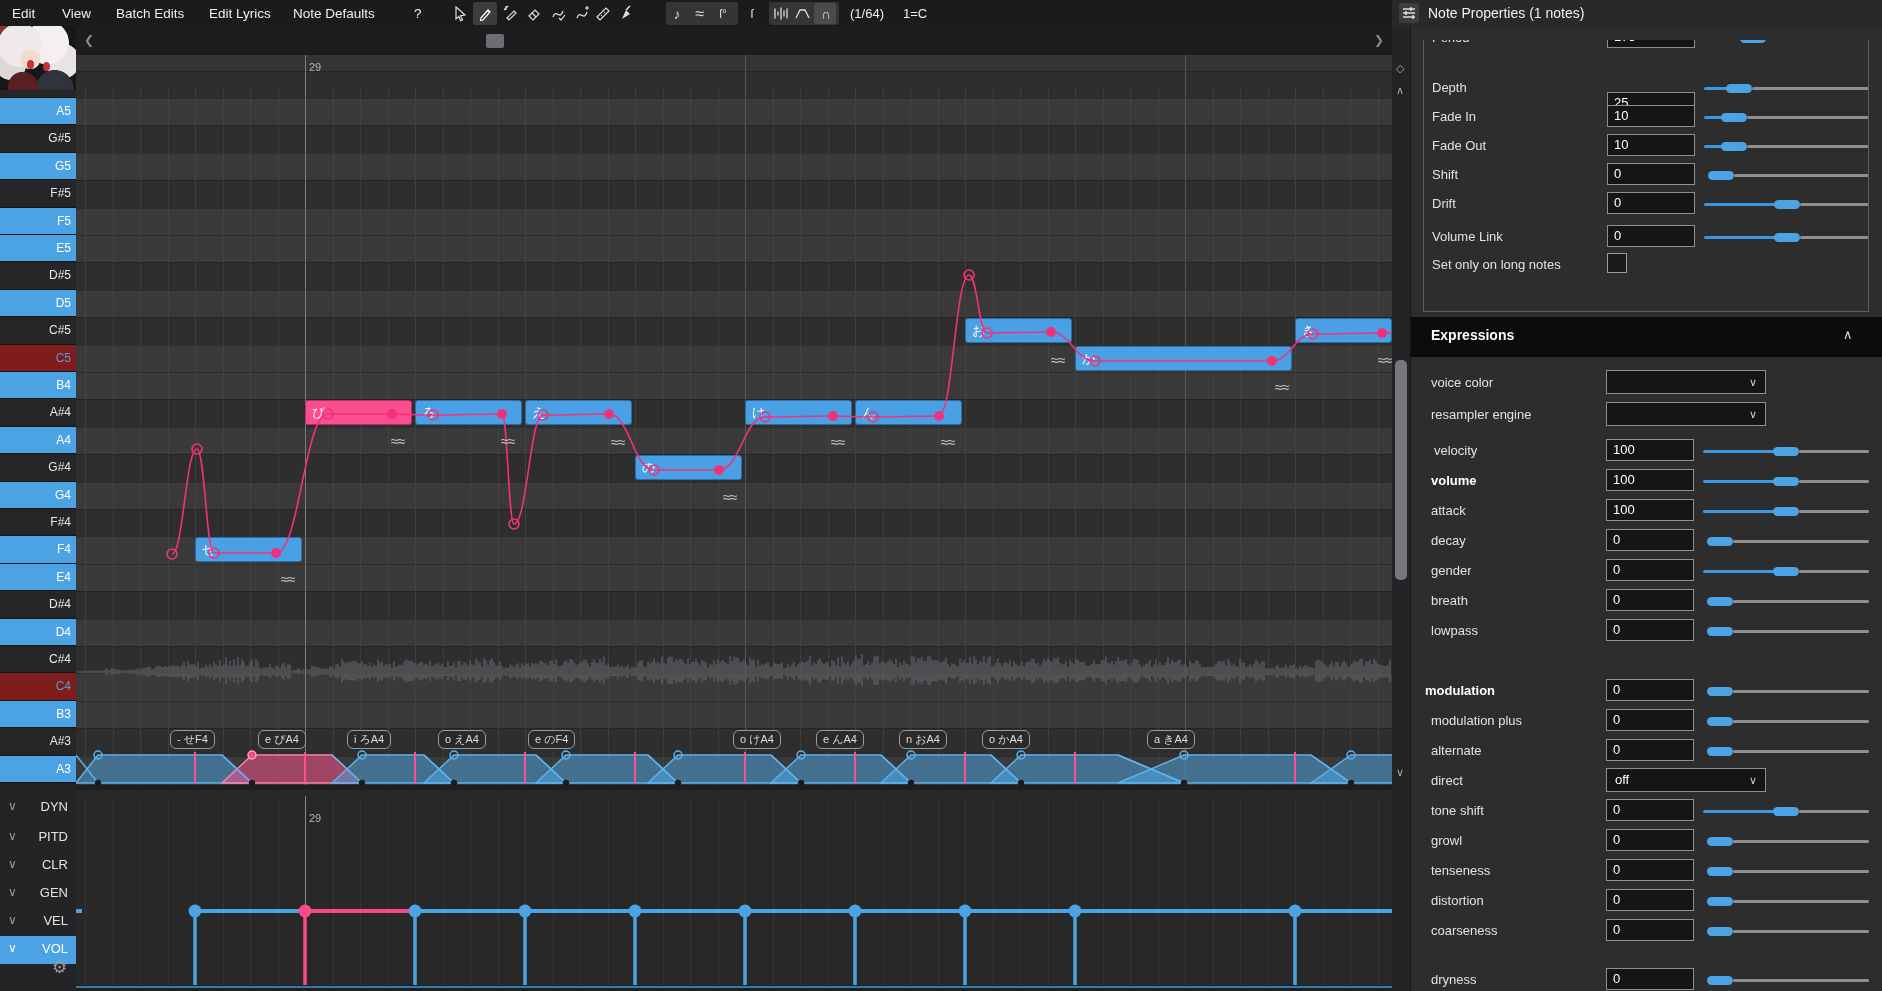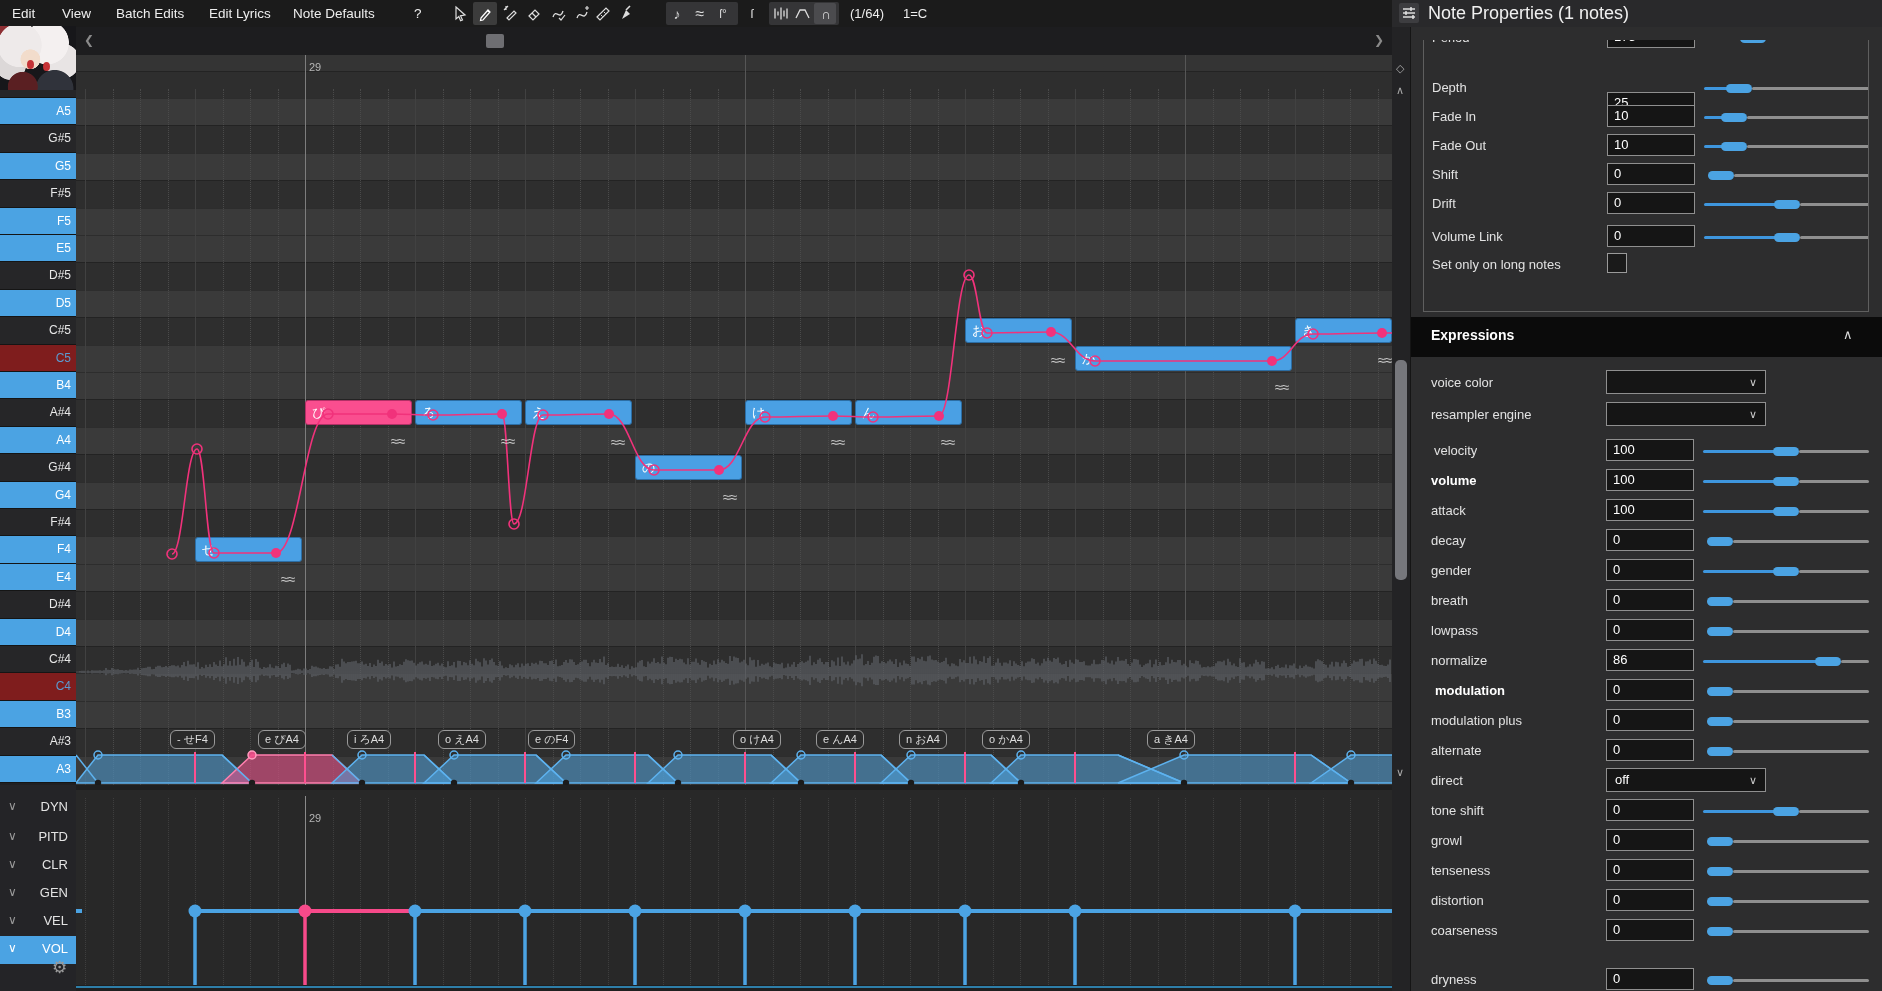--- a/index.html
+++ b/index.html
@@ -87,21 +87,21 @@
            border:1px solid #8f8f8f;color:#fff;font-size:13px;line-height:22px;padding-left:8px;}
   .pselect .dchev{position:absolute;right:8px;top:0;color:#ccc;font-size:11px;}
   #vibbox{position:absolute;left:12px;top:13px;width:446px;height:272px;border:1px solid #5f5f5f;
           border-top:none;overflow:hidden;box-sizing:border-box;}
   #expheader{position:absolute;left:0px;top:290px;width:472px;height:40px;background:#0b0b0b;}
   #expheader .etitle{position:absolute;left:20px;top:10px;font-size:14px;font-weight:bold;color:#fff;}
   #expheader .echev{position:absolute;left:432px;top:10px;color:#ddd;font-size:13px;}
   .checkbox{position:absolute;width:18px;height:18px;border:1px solid #9a9a9a;background:#1a1a1a;}
   #hdr-icon{position:absolute;left:7px;top:3px;width:20px;height:20px;background:#3d3d40;border-radius:2px;
             display:flex;align-items:center;justify-content:center;}
-  #hdr-title{position:absolute;left:36px;top:0;height:27px;line-height:27px;font-size:18px;color:#f0f0f0;}
+  #hdr-title{position:absolute;left:36px;top:0;height:27px;line-height:27px;font-size:14px;color:#f0f0f0;}
   svg{display:block;}
 </style>
 </head>
 <body>
 
 <div id="app">
   <div class="abs" id="menubar">
       <div class="menu-item" style="left: 12px;">Edit</div>
       <div class="menu-item" style="left: 62px;">View</div>
       <div class="menu-item" style="left: 116px;">Batch Edits</div>
@@ -674,29 +674,22 @@
         <div class="pinput" style="left: 195px;">0</div>
         <div class="ptrack-gray" style="left: 322.2px; width: 135.8px;"></div>
         <div class="pthumb" style="left: 296.2px;"></div>
       </div>
       <div class="prow" style="top: 589px; left: 0px; width: 472px;">
         <span class="plabel" style="left: 20px;">lowpass</span>
         <div class="pinput" style="left: 195px;">0</div>
         <div class="ptrack-gray" style="left: 322.2px; width: 135.8px;"></div>
         <div class="pthumb" style="left: 296.2px;"></div>
       </div>
-      <div class="prow" style="top: 619px; left: 0px; width: 472px;">
-        <span class="plabel" style="left: 20px;">normalize</span>
-        <div class="pinput" style="left: 195px;">86</div>
-        <div class="ptrack-blue" style="left: 292px; width: 125px;"></div>
-        <div class="ptrack-gray" style="left: 430px; width: 28px;"></div>
-        <div class="pthumb" style="left: 404px;"></div>
-      </div>
       <div class="prow" style="top: 649px; left: 0px; width: 472px;">
-        <span class="plabel bold" style="left: 24px;">modulation</span>
+        <span class="plabel bold" style="left: 14px;">modulation</span>
         <div class="pinput" style="left: 195px;">0</div>
         <div class="ptrack-gray" style="left: 322.2px; width: 135.8px;"></div>
         <div class="pthumb" style="left: 296.2px;"></div>
       </div>
       <div class="prow" style="top: 679px; left: 0px; width: 472px;">
         <span class="plabel" style="left: 20px;">modulation plus</span>
         <div class="pinput" style="left: 195px;">0</div>
         <div class="ptrack-gray" style="left: 322.2px; width: 135.8px;"></div>
         <div class="pthumb" style="left: 296.2px;"></div>
       </div>

